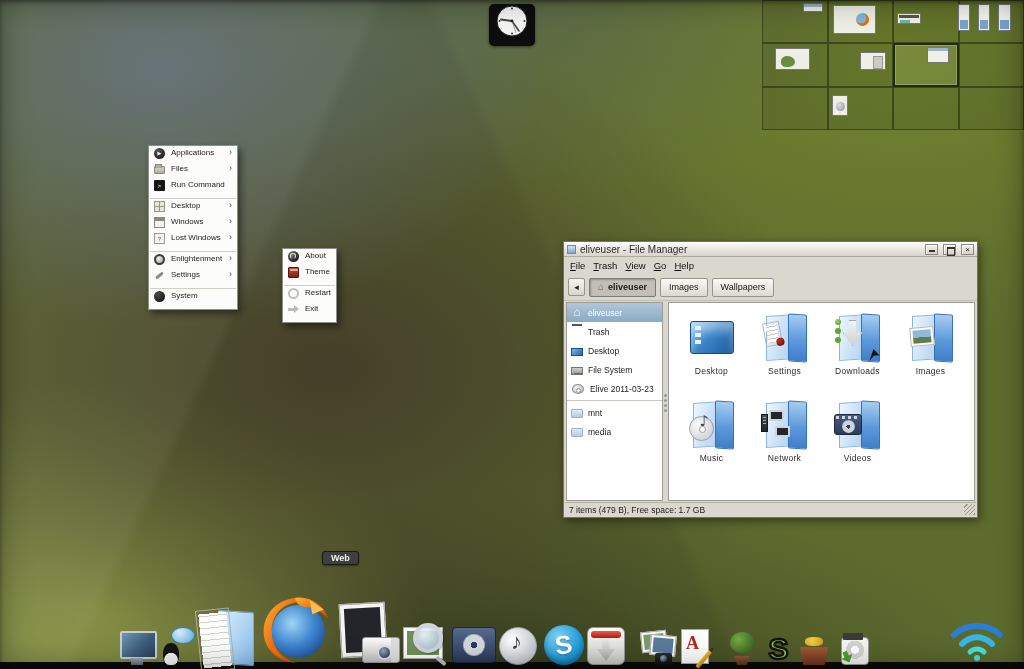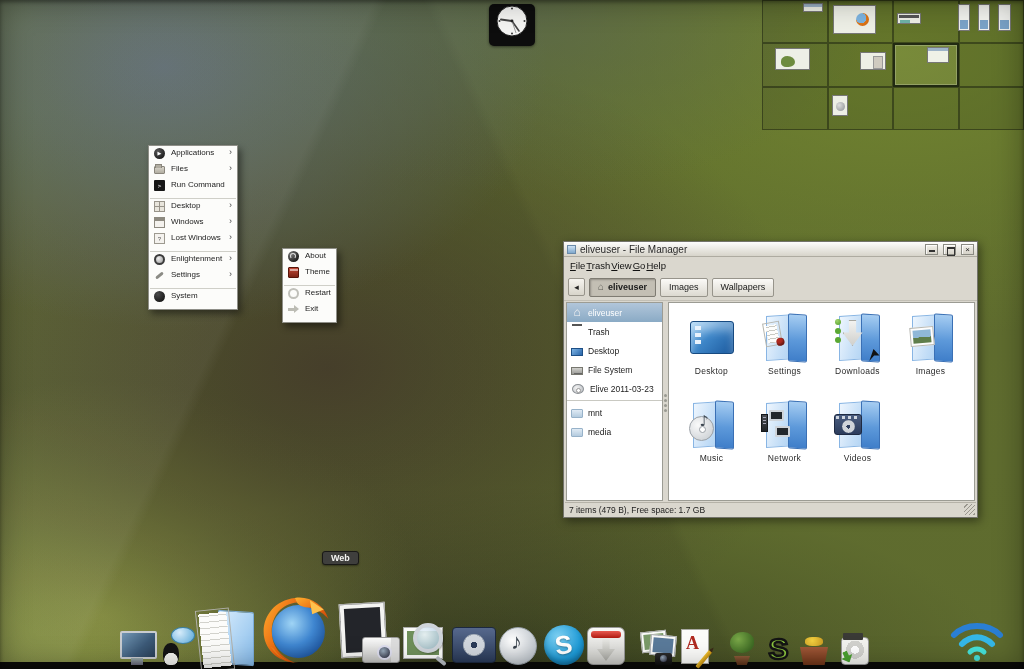--- a/index.html
+++ b/index.html
@@ -78,21 +78,21 @@
     box-shadow:2px 3px 9px rgba(0,0,0,0.45);z-index:5;font-size:9px;color:#1a1a1a;}
   .fm-titlebar{height:15px;background:linear-gradient(#fdfdfc,#d7d4ca);border-bottom:1px solid #aeaba1;
     display:flex;align-items:center;padding:0 3px;gap:4px;}
   .fm-title-icon{width:9px;height:9px;background:linear-gradient(#cfe2f4,#7fa8cc);border:1px solid #6a8aa8;}
   .fm-title{flex:1;font-size:10px;color:#2a2a2a;white-space:nowrap;overflow:hidden;}
   .wbtn{width:13px;height:11px;background:linear-gradient(#f2f0ea,#d5d2c8);border:1px solid #8a8a82;
     box-shadow:inset 1px 1px 0 rgba(255,255,255,0.8);position:relative;display:flex;align-items:center;justify-content:center;
     font-size:8px;line-height:9px;color:#222;margin-left:1px;}
   .wbtn-min::before{content:"";position:absolute;left:3px;bottom:2px;width:6px;height:2px;background:#333;}
   .wbtn-max::before{content:"";position:absolute;left:3px;top:2px;width:6px;height:6px;border:1px solid #333;border-top-width:2px;}
-  .fm-menubar{height:17px;display:flex;align-items:center;gap:1px;padding:0 6px;}
+  .fm-menubar{height:17px;display:flex;align-items:center;gap:8px;padding:0 6px;}
   .fm-menubar-item{display:inline-block;font-size:9.5px;color:#111;}
   .fm-menubar-item::first-letter{text-decoration:underline;}
   .fm-toolbar{height:27px;display:flex;align-items:center;gap:4px;padding:0 4px;border-bottom:1px solid #c2bfb5;}
   .tb-back{width:17px;height:18px;background:linear-gradient(#f6f4ef,#d8d5cb);border:1px solid #97948b;border-radius:2px;
     font-size:9px;color:#222;display:flex;align-items:center;justify-content:center;}
   .tb-path{height:19px;display:flex;align-items:center;gap:4px;padding:0 8px;border-radius:2px;font-size:9px;color:#1a1a1a;
     background:linear-gradient(#fbfaf7,#dcd9d0);border:1px solid #97948b;}
   .tb-path.current{background:#c3bfb4;border-color:#7e7b72;box-shadow:inset 1px 1px 2px rgba(0,0,0,0.25);font-weight:bold;}
   .tb-home{font-size:10px;color:#5d5d57;line-height:10px;}
   .fm-body{position:absolute;left:2px;right:2px;top:60px;bottom:16px;display:flex;}

